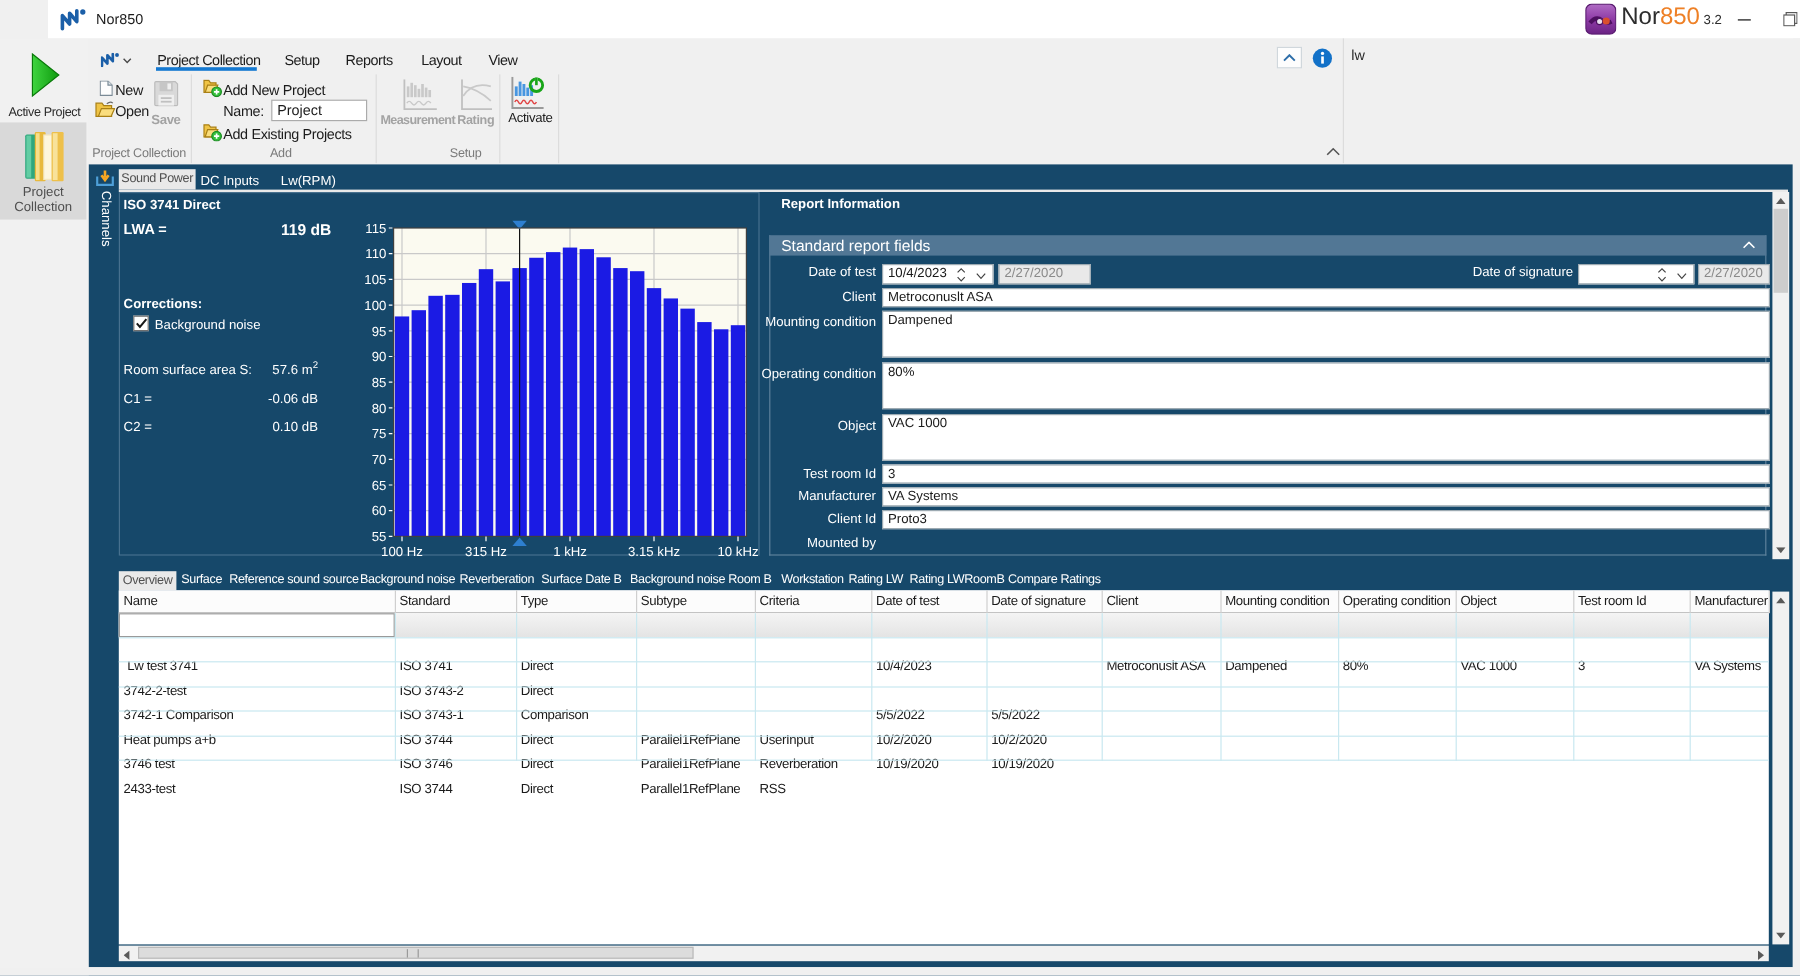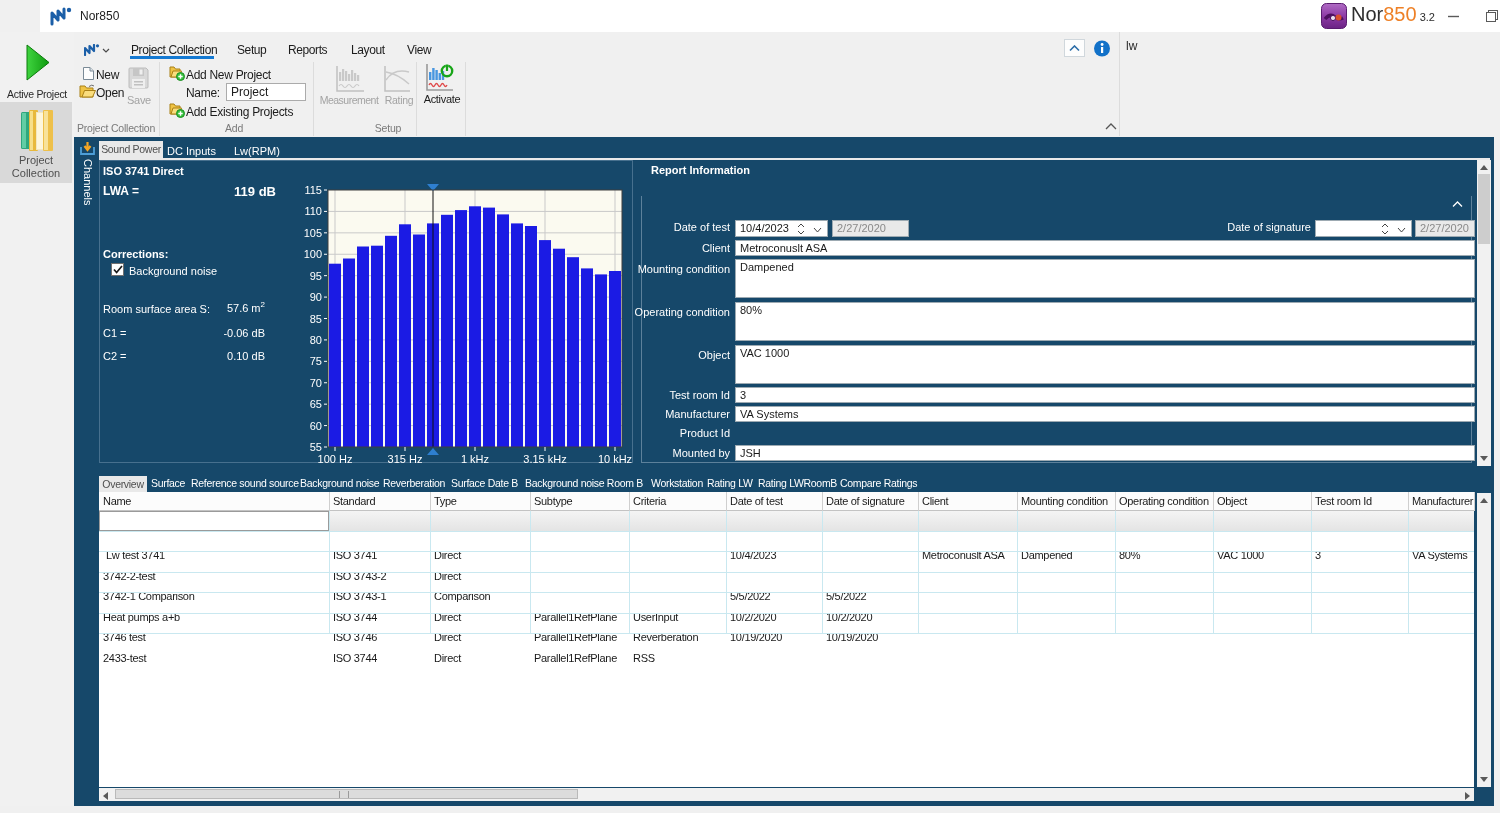--- a/index.html
+++ b/index.html
@@ -11,21 +11,21 @@
 #titlebar { left:0; top:0; width:1500px; height:32px; background:#ffffff;margin-left:40px; }
 
 #sidebar { left:0; top:32px; width:74px; height:781px; background:#f1f1f1; }
 #pcbtn { left:0; top:70px; width:72px; height:81px; background:#d9d9d9; }
 
 #ribbon { left:74px; top:32px; width:1426px; height:105px; background:#f0f0f0; }
 .rtab { position:absolute; top:11px; font-size:12px; letter-spacing:-0.4px; color:#1c1c1c; }
 .grplabel { position:absolute; top:90px; font-size:10.5px; letter-spacing:-0.2px; color:#7a7a7a; white-space:nowrap; }
 .gsep { position:absolute; top:30px; width:1px; height:74px; background:#dcdcdc; }
 .ribtxt { position:absolute; font-size:12px; letter-spacing:-0.3px; color:#1c1c1c; white-space:nowrap; }
-.ribgray { position:absolute; font-size:11px; letter-spacing:-0.3px; color:#a3a3a3; white-space:nowrap; text-align:center; }
+.ribgray { position:absolute; font-size:11px; letter-spacing:-0.3px; color:#a3a3a3; white-space:nowrap; text-align:left;font-weight:bold; }
 
 #main { left:74px; top:137px; width:1420px; height:669px; background:#16486a; }
 
 #botstrip { left:0; top:806px; width:1500px; height:7px; background:#f0f0f0; }
 #rightstrip { left:1494px; top:32px; width:6px; height:774px; background:#f0f0f0; }
 .tab-active { background:#e9e9e9; color:#4f4f4f; }
 .ttab { position:absolute; font-size:10.5px; letter-spacing:-0.3px; color:#fff; white-space:nowrap; }
 .fld { position:absolute; background:#fff; border:1px solid #9daab2; font-size:11px; color:#1a1a1a; padding:1px 4px; line-height:13px; }
 .flbl { position:absolute; font-size:11px; color:#fff; text-align:right; }
 .thead-cell { position:absolute; font-size:11px; letter-spacing:-0.3px; color:#1a1a1a; top:3px; }
@@ -321,33 +321,34 @@
       <line x1="179" y1="265" x2="179" y2="269" stroke="#fff" stroke-width="1"></line>
       <text x="179" y="281" text-anchor="middle" font-size="11" fill="#fff" font-family="Liberation Sans, sans-serif">1 kHz</text>
       <line x1="249" y1="265" x2="249" y2="269" stroke="#fff" stroke-width="1"></line>
       <text x="249" y="281" text-anchor="middle" font-size="11" fill="#fff" font-family="Liberation Sans, sans-serif">3.15 kHz</text>
       <line x1="319" y1="265" x2="319" y2="269" stroke="#fff" stroke-width="1"></line>
       <text x="319" y="281" text-anchor="middle" font-size="11" fill="#fff" font-family="Liberation Sans, sans-serif">10 kHz</text>
     </svg>
 
   <div class="abs w" style="left:577px;top:27px;font-size:11px;font-weight:bold">Report Information</div>
   <div class="abs" style="left:567px;top:59px;width:831px;height:267px;border:1px solid #5d819b;border-top:none"></div>
+  <div class="abs" style="left:567px;top:59px;width:831px;height:17px;background:#527795;color:#fff;font-size:13px;line-height:17px;padding-left:10px">Standard report fields</div>
   <svg class="abs" style="left:1378px;top:64px" width="11" height="7" viewBox="0 0 11 7">
       <path d="M1 5.5 L5.5 1 L10 5.5" stroke="#fff" stroke-width="1.3" fill="none"></path>
     </svg>
 
   <div class="flbl" style="left:420px;top:84px;width:236px">Date of test</div>
   <div class="flbl" style="left:1000px;top:84px;width:237px">Date of signature</div>
   <div class="flbl" style="left:420px;top:105px;width:236px">Client</div>
   <div class="flbl" style="left:420px;top:126px;width:236px">Mounting condition</div>
   <div class="flbl" style="left:420px;top:169px;width:236px">Operating condition</div>
   <div class="flbl" style="left:420px;top:212px;width:236px">Object</div>
   <div class="flbl" style="left:420px;top:252px;width:236px">Test room Id</div>
   <div class="flbl" style="left:420px;top:271px;width:236px">Manufacturer</div>
-  <div class="flbl" style="left:420px;top:290px;width:236px">Product Id</div>
+  <div class="flbl" style="left:420px;top:290px;width:236px">Client Id</div>
   <div class="flbl" style="left:420px;top:310px;width:236px">Mounted by</div>
 
   <div class="fld" style="left:661px;top:83px;width:93px;height:17px">10/4/2023
     <svg class="abs" style="right:22px;top:2px" width="8" height="12" viewBox="0 0 8 12">
         <path d="M1 4 L4 1 L7 4 M1 8 L4 11 L7 8" stroke="#444" fill="none"></path>
       </svg>
     <svg class="abs" style="right:5px;top:6px" width="9" height="6" viewBox="0 0 9 6">
         <path d="M1 1 L4.5 5 L8 1" stroke="#444" fill="none"></path>
       </svg>
   </div>
@@ -360,21 +361,21 @@
         <path d="M1 1 L4.5 5 L8 1" stroke="#444" fill="none"></path>
       </svg>
   </div>
   <div class="fld" style="left:1341px;top:83px;width:60px;height:17px;background:#e9e9e9;color:#8a8a8a">2/27/2020</div>
   <div class="fld" style="left:661px;top:103px;width:740px;height:16px">Metroconuslt ASA</div>
   <div class="fld" style="left:661px;top:122px;width:740px;height:39px">Dampened</div>
   <div class="fld" style="left:661px;top:165px;width:740px;height:39px">80%</div>
   <div class="fld" style="left:661px;top:208px;width:740px;height:39px">VAC 1000</div>
   <div class="fld" style="left:661px;top:250px;width:740px;height:16px">3</div>
   <div class="fld" style="left:661px;top:269px;width:740px;height:16px">VA Systems</div>
-  <div class="fld" style="left:661px;top:308px;width:740px;height:16px">JSH</div>
+  <div class="fld" style="left:661px;top:288px;width:740px;height:16px">Proto3</div>
 
   <div class="abs" style="left:1403px;top:23px;width:14px;height:306px;background:#f1f1f1">
     <svg class="abs" style="left:3px;top:5px" width="8" height="5" viewBox="0 0 8 5">
         <path d="M0 5 L4 0 L8 5" fill="#5a5a5a"></path>
       </svg>
     <div class="abs" style="left:1px;top:14px;width:12px;height:70px;background:#cdcdcd"></div>
     <svg class="abs" style="left:3px;top:296px" width="8" height="5" viewBox="0 0 8 5">
         <path d="M0 0 L4 5 L8 0" fill="#5a5a5a"></path>
       </svg>
   </div>

